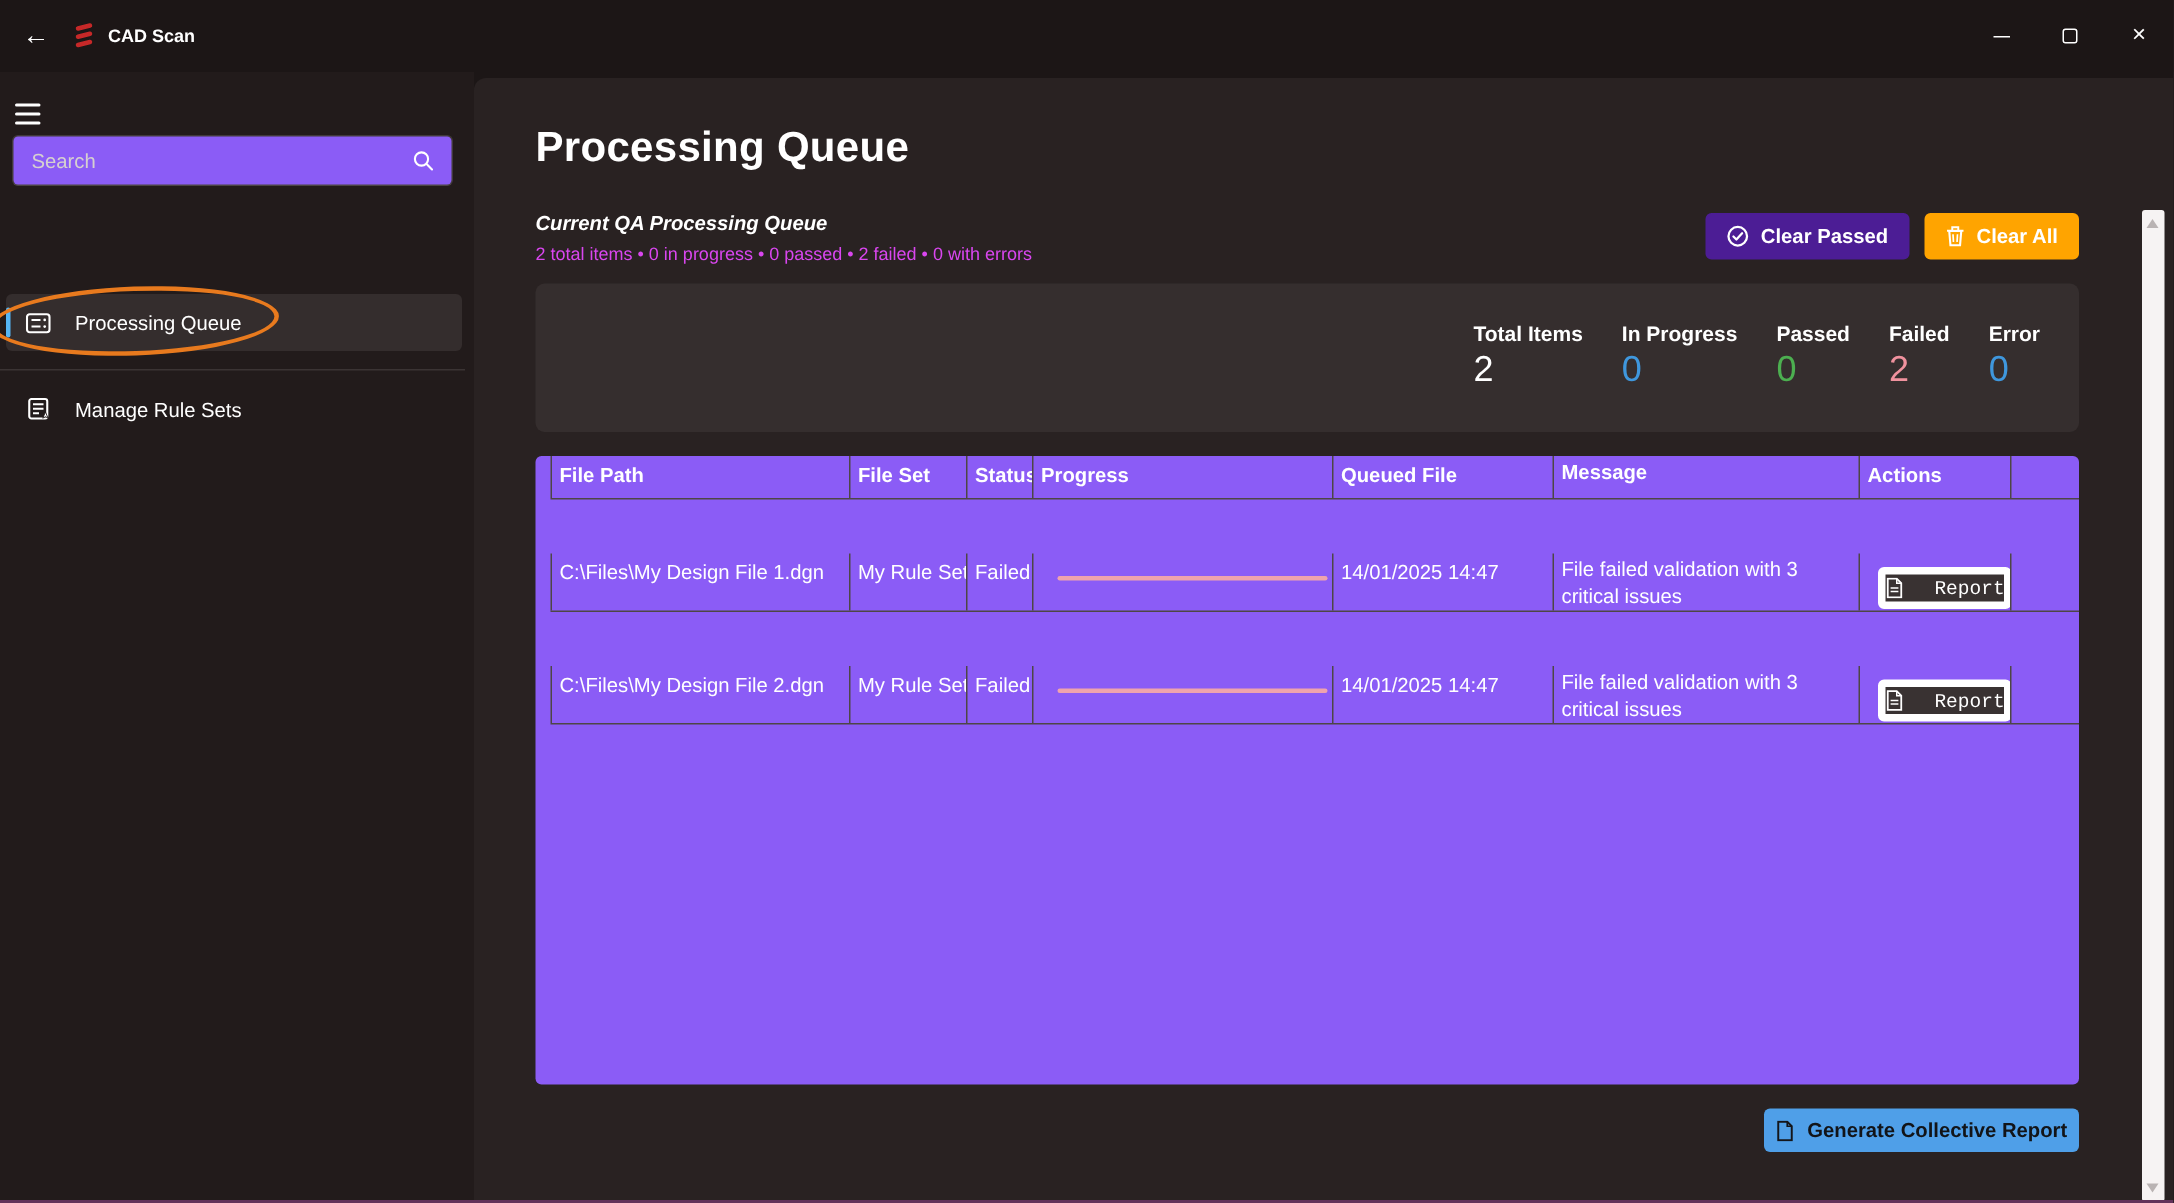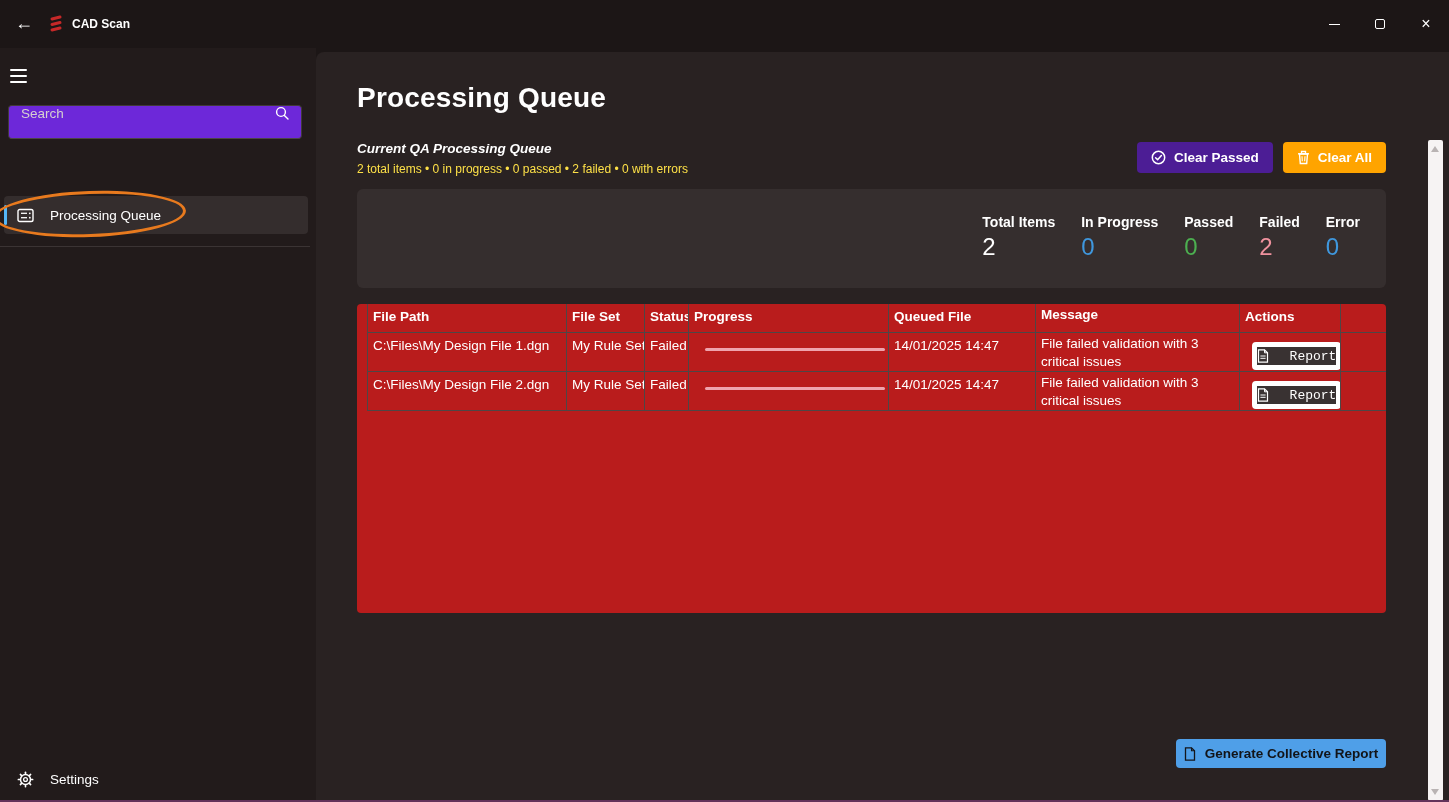--- a/index.html
+++ b/index.html
@@ -15,53 +15,53 @@
   .app-title { position:absolute; left:72px; top:17px; font-size:12px; font-weight:700; }
   .win-controls { position:absolute; right:0; top:0; height:48px; display:flex; }
   .win-btn { width:46px; height:48px; display:flex; align-items:center; justify-content:center; }
   .min-glyph { width:11px; height:1px; background:#fff; }
   .max-glyph { width:10px; height:10px; border:1px solid #fff; border-radius:2px; }
   .close-glyph { font-size:16px; color:#fff; line-height:1; }
   
   .sidebar { position:absolute; left:0; top:48px; width:316px; height:754px; background:#221b1b; }
   .hamburger { position:absolute; left:10px; top:12px; width:34px; height:32px; display:flex; flex-direction:column; justify-content:center; gap:4px; padding-left:0; }
   .hamburger span { display:block; width:17px; height:2px; background:#fff; border-radius:1px; }
-  .search-box { position:absolute; left:8px; top:57px; width:294px; height:34px; background:#6d28d9; border:1px solid #413a3a; border-bottom-color:#4c4545; border-radius:4px; display:flex; align-items:flex-start; }
+  .search-box { position:absolute; left:8px; top:42px; width:294px; height:34px; background:#8b5cf6; border:1px solid #413a3a; border-bottom-color:#4c4545; border-radius:4px; display:flex; align-items:center; }
   .search-input { flex:1; background:transparent; border:none; outline:none; color:#efeaea; font-size:13.5px; padding:0 12px; font-family:inherit; }
   .search-input::placeholder { color:#d6d0d0; opacity:1; }
   .search-icon { margin-right:12px; display:flex; }
   .nav-item { position:absolute; left:4px; width:304px; height:38px; display:flex; align-items:center; gap:16px; padding-left:13px; border-radius:4px; font-size:13.5px; cursor:default; }
   .nav-item .nico { display:flex; width:17px; justify-content:center; }
   .nav-qf { top:110px; }
   .nav-pq { top:148px; background:#342d2d; }
   .nav-pill { position:absolute; left:0px; top:9px; width:3px; height:20px; border-radius:2px; background:#55b6f5; }
   .nav-divider { position:absolute; left:0px; top:198px; width:310px; height:1px; background:#3b3434; }
   .nav-mrs { top:206px; }
   .nav-settings { top:712px; }
   .annotation-ellipse { position:absolute; left:-6px; top:143px; width:192px; height:46px; border:3px solid #e87a1e; border-radius:50%; transform:rotate(-2deg); pointer-events:none; }
   
   .main { position:absolute; left:316px; top:52px; width:1133px; height:750px; background:#292222; border-radius:8px 0 0 0; }
   .page-title { position:absolute; left:41px; top:30px; font-size:28px; font-weight:700; letter-spacing:.2px; }
   .q-subtitle { position:absolute; left:41px; top:89px; font-size:13.5px; font-weight:700;font-style:italic; }
-  .q-summary { position:absolute; left:41px; top:110px; font-size:12px; color:#fde047; }
+  .q-summary { position:absolute; left:41px; top:110px; font-size:12px; color:#d946ef; }
   .clear-row { position:absolute; right:63px; top:90px; display:flex; gap:10px; }
   .btn { display:flex; align-items:center; gap:8px; height:31px; padding:0 14px; border-radius:4px; font-size:13.5px; font-weight:600; color:#fff; border:none; font-family:inherit; cursor:default; }
   .btn-green { background:#4c1d95; }
   .btn-amber { background:#ffa400; }
   
   .stats-panel { position:absolute; left:41px; top:137px; width:1029px; height:99px; background:#352e2e; border-radius:6px; display:flex; justify-content:flex-end; gap:26px; padding:25px 26px 0 0; }
   .stat { display:flex; flex-direction:column; }
   .stat-label { font-size:14px; font-weight:700; }
   .stat-value { font-size:24px; margin-top:3px; }
   
-  .table-panel { position:absolute; left:41px; top:252px; width:1029px; height:309px; background:#b91c1c; border-radius:4px; }
+  .table-panel { position:absolute; left:41px; top:252px; width:1029px; height:419px; background:#8b5cf6; border-radius:4px; }
   .tgrid { position:absolute; left:10px; top:0; width:1019px; }
   .t-row { display:flex; border-bottom:1px solid #4e4646; }
   .t-head { height:29px; font-weight:700; }
-  .t-body-row { height:39px; }
+  .t-body-row { height:39px;margin-top:36px; }
   .tc { border-right:1px solid #4e4646; padding:5px 4px 0 5px; font-size:13.5px; white-space:nowrap; overflow:hidden; }
   .t-row .tc:first-child { border-left:1px solid #4e4646; }
   .t-row .tc:last-child { border-right:none; }
   .c0{width:200px;} .c1{width:78px;} .c2{width:44px;} .c3{width:200px;} .c4{width:147px;} .c5{width:204px; white-space:normal; line-height:18px; padding-top:2px;} .c6{width:101px;} .c7{width:45px;}
   .progress-bar { margin:10px 0 0 11px; width:180px; height:3px; border-radius:2px; background:#efa3ad; }
   .report-btn { margin:4px 0 0 7px; width:89px; height:28px; background:#393232; border:5px solid #ffffff; border-radius:4px; color:#fff; font-size:13px; font-family:Liberation Mono, monospace; display:flex; align-items:center; justify-content:center; gap:21px; cursor:default; }
   .generate-btn { position:absolute; left:860px; top:687px; width:210px; height:29px; background:#4f9fe8; border:none; border-radius:4px; color:#121418; font-size:13.5px; font-weight:600; font-family:inherit; display:flex; align-items:center; justify-content:center; gap:9px; cursor:default; }
   
   .scrollbar { position:absolute; left:1428px; top:140px; width:15px; height:661px; background:#f6f3f3; border-radius:2px; }
   .sb-arrow-up { position:absolute; left:3px; top:6px; width:0; height:0; border-left:4.5px solid transparent; border-right:4.5px solid transparent; border-bottom:6px solid #b9b3b3; }
@@ -128,42 +128,33 @@
           <circle cx="12.8" cy="9.7" r="0.9" fill="#fff"></circle>
         </svg>
     </span>
     <span>Processing Queue</span>
   </div>
 
   <div class="annotation-ellipse"></div>
 
   <div class="nav-divider"></div>
 
-
-  <div class="nav-item nav-settings">
+  <div class="nav-item nav-mrs">
     <span class="nico">
-      <svg width="17" height="17" viewBox="0 0 17 17">
-        <g fill="#fff">
-          <g id="teeth">
-            <rect x="7.7" y="0.6" width="1.6" height="3" rx="0.6"></rect>
-            <rect x="7.7" y="0.6" width="1.6" height="3" rx="0.6" transform="rotate(45 8.5 8.5)"></rect>
-            <rect x="7.7" y="0.6" width="1.6" height="3" rx="0.6" transform="rotate(90 8.5 8.5)"></rect>
-            <rect x="7.7" y="0.6" width="1.6" height="3" rx="0.6" transform="rotate(135 8.5 8.5)"></rect>
-            <rect x="7.7" y="0.6" width="1.6" height="3" rx="0.6" transform="rotate(180 8.5 8.5)"></rect>
-            <rect x="7.7" y="0.6" width="1.6" height="3" rx="0.6" transform="rotate(225 8.5 8.5)"></rect>
-            <rect x="7.7" y="0.6" width="1.6" height="3" rx="0.6" transform="rotate(270 8.5 8.5)"></rect>
-            <rect x="7.7" y="0.6" width="1.6" height="3" rx="0.6" transform="rotate(315 8.5 8.5)"></rect>
-          </g>
-        </g>
-        <circle cx="8.5" cy="8.5" r="5" fill="none" stroke="#fff" stroke-width="1.5"></circle>
-        <circle cx="8.5" cy="8.5" r="1.9" fill="none" stroke="#fff" stroke-width="1.3"></circle>
-      </svg>
-    </span>
-    <span>Settings</span>
-  </div>
+      <svg width="16" height="16" viewBox="0 0 16 16">
+          <rect x="1.5" y="1" width="12" height="13" rx="1.5" fill="none" stroke="#fff" stroke-width="1.4"></rect>
+          <line x1="4" y1="4.5" x2="11" y2="4.5" stroke="#fff" stroke-width="1.2"></line>
+          <line x1="4" y1="7.5" x2="11" y2="7.5" stroke="#fff" stroke-width="1.2"></line>
+          <line x1="4" y1="10.5" x2="8" y2="10.5" stroke="#fff" stroke-width="1.2"></line>
+          <path d="M10.5 13.8l1.8-4.1 1.8 4.1-1.8-1z" fill="#fff" stroke="#221b1b" stroke-width="0.6"></path>
+        </svg>
+    </span>
+    <span>Manage Rule Sets</span>
+  </div>
+
 </div>
 
 <div class="main">
   <div class="page-title">Processing Queue</div>
   <div class="q-subtitle">Current QA Processing Queue</div>
   <div class="q-summary">2 total items • 0 in progress • 0 passed • 2 failed • 0 with errors</div>
 
   <div class="clear-row">
     <button class="btn btn-green">
       <span>

